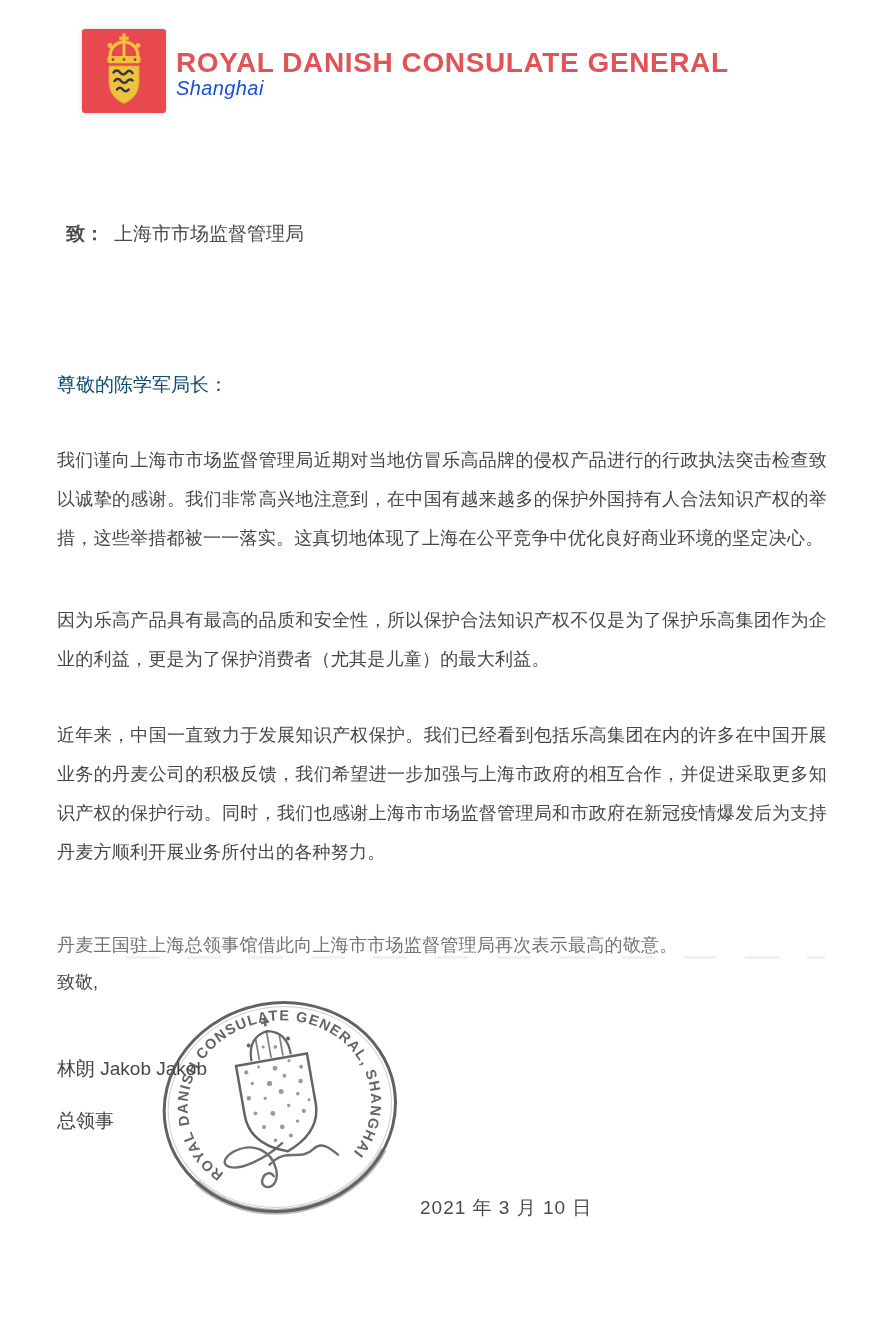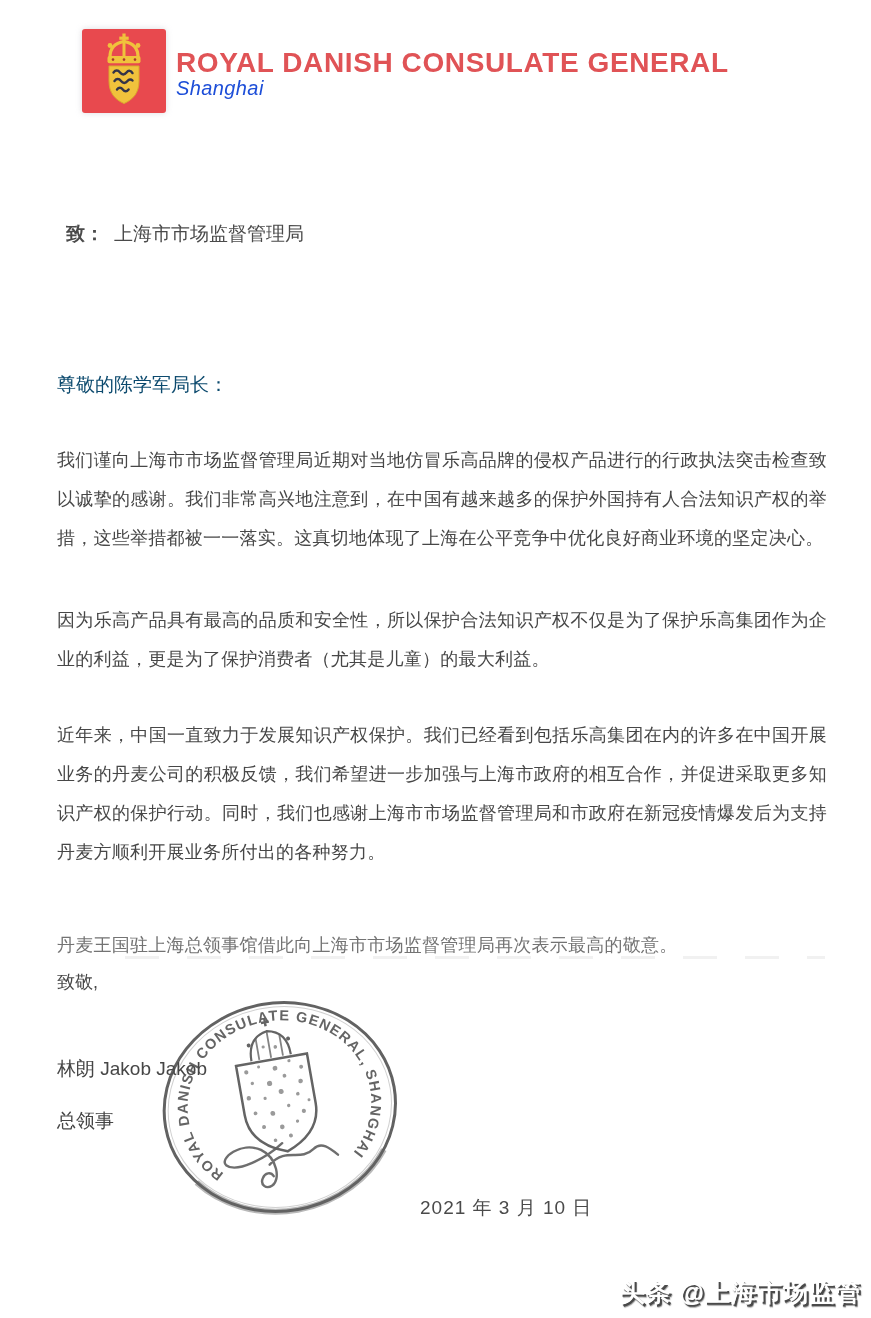--- a/index.html
+++ b/index.html
@@ -161,15 +161,14 @@
         <circle cx="130" cy="140" r="2"></circle>
         <circle cx="118" cy="48" r="1.6"></circle>
       <circle cx="130" cy="50" r="1.8"></circle>
     </g>
 
     <path d="M120,146 C102,158 70,168 61,158 C55,150 80,137 98,149 C113,160 112,182 103,186 C96,189 91,183 95,177 C98,172 104,172 106,177 M104,165 C124,150 134,168 150,157 C159,151 166,159 173,167" fill="none" stroke="#484848" stroke-width="2.4" stroke-linecap="round" opacity=".9"></path>
   </svg>
 
   <div class="date-line">2021 年 3 月 10 日</div>
 
-  <div class="watermark">头条 @上海市场监管</div>
 
 </div>
 
 </body></html>

